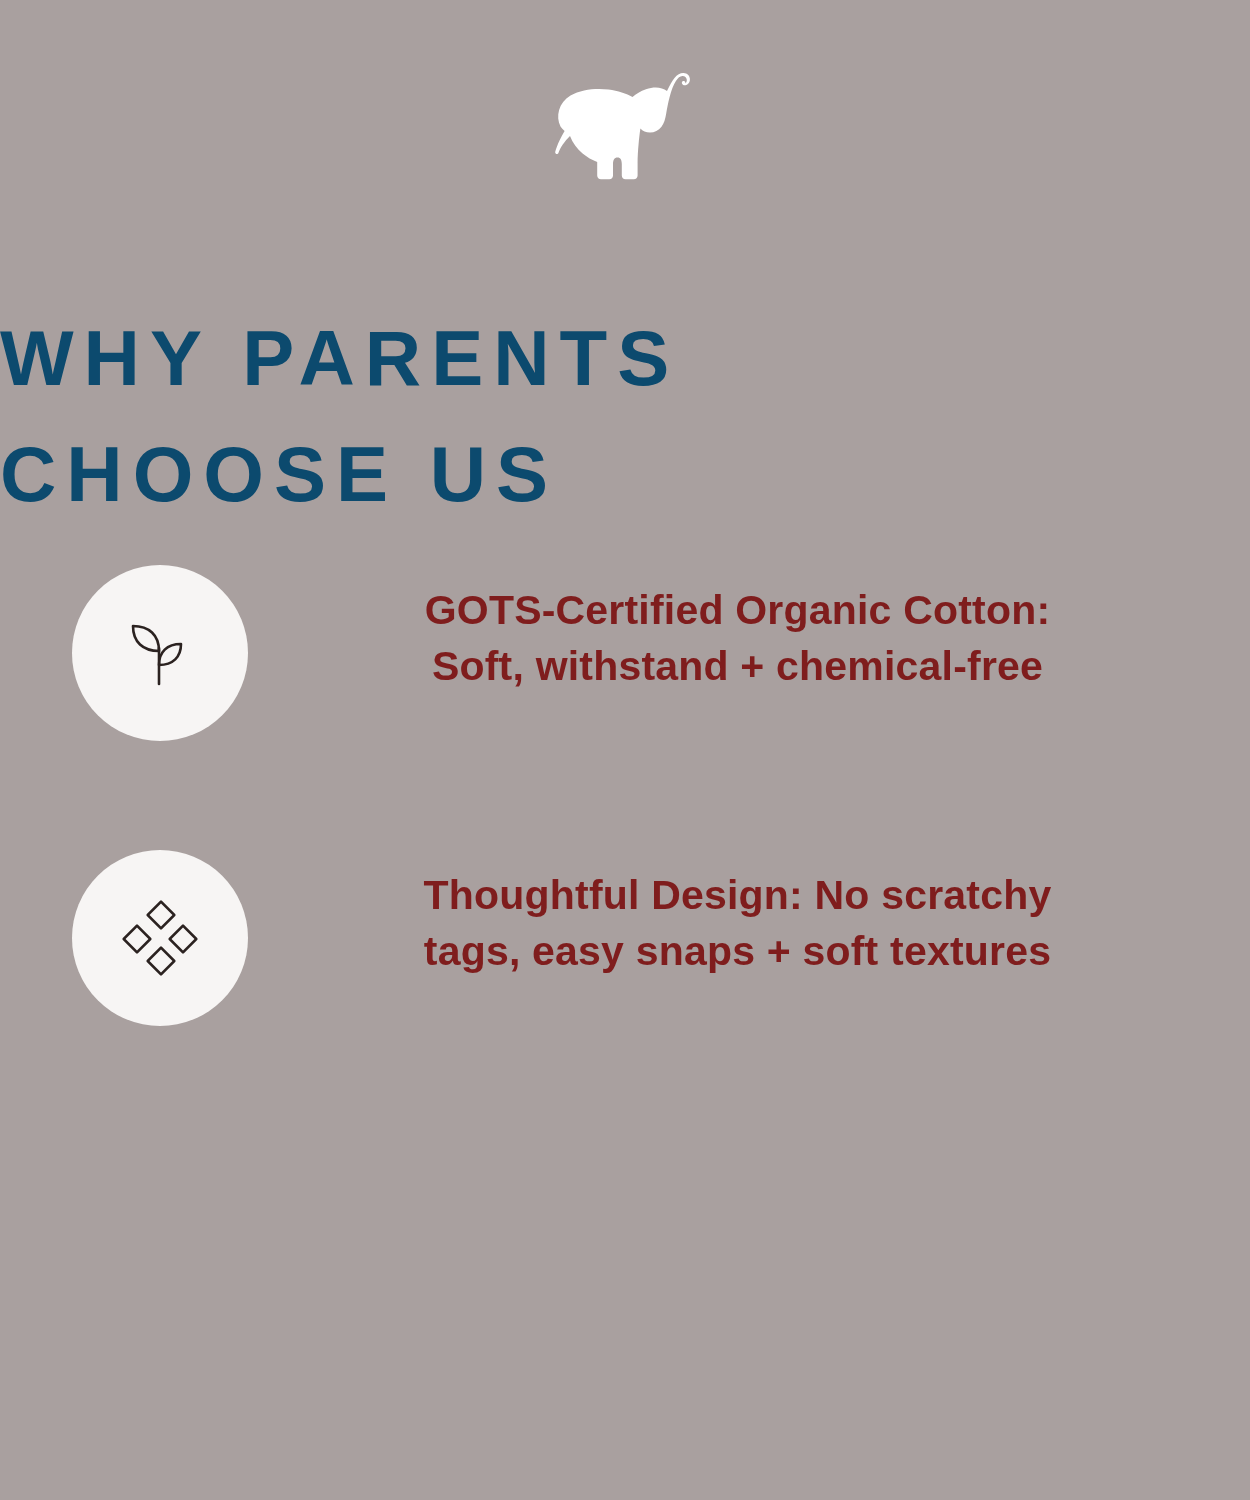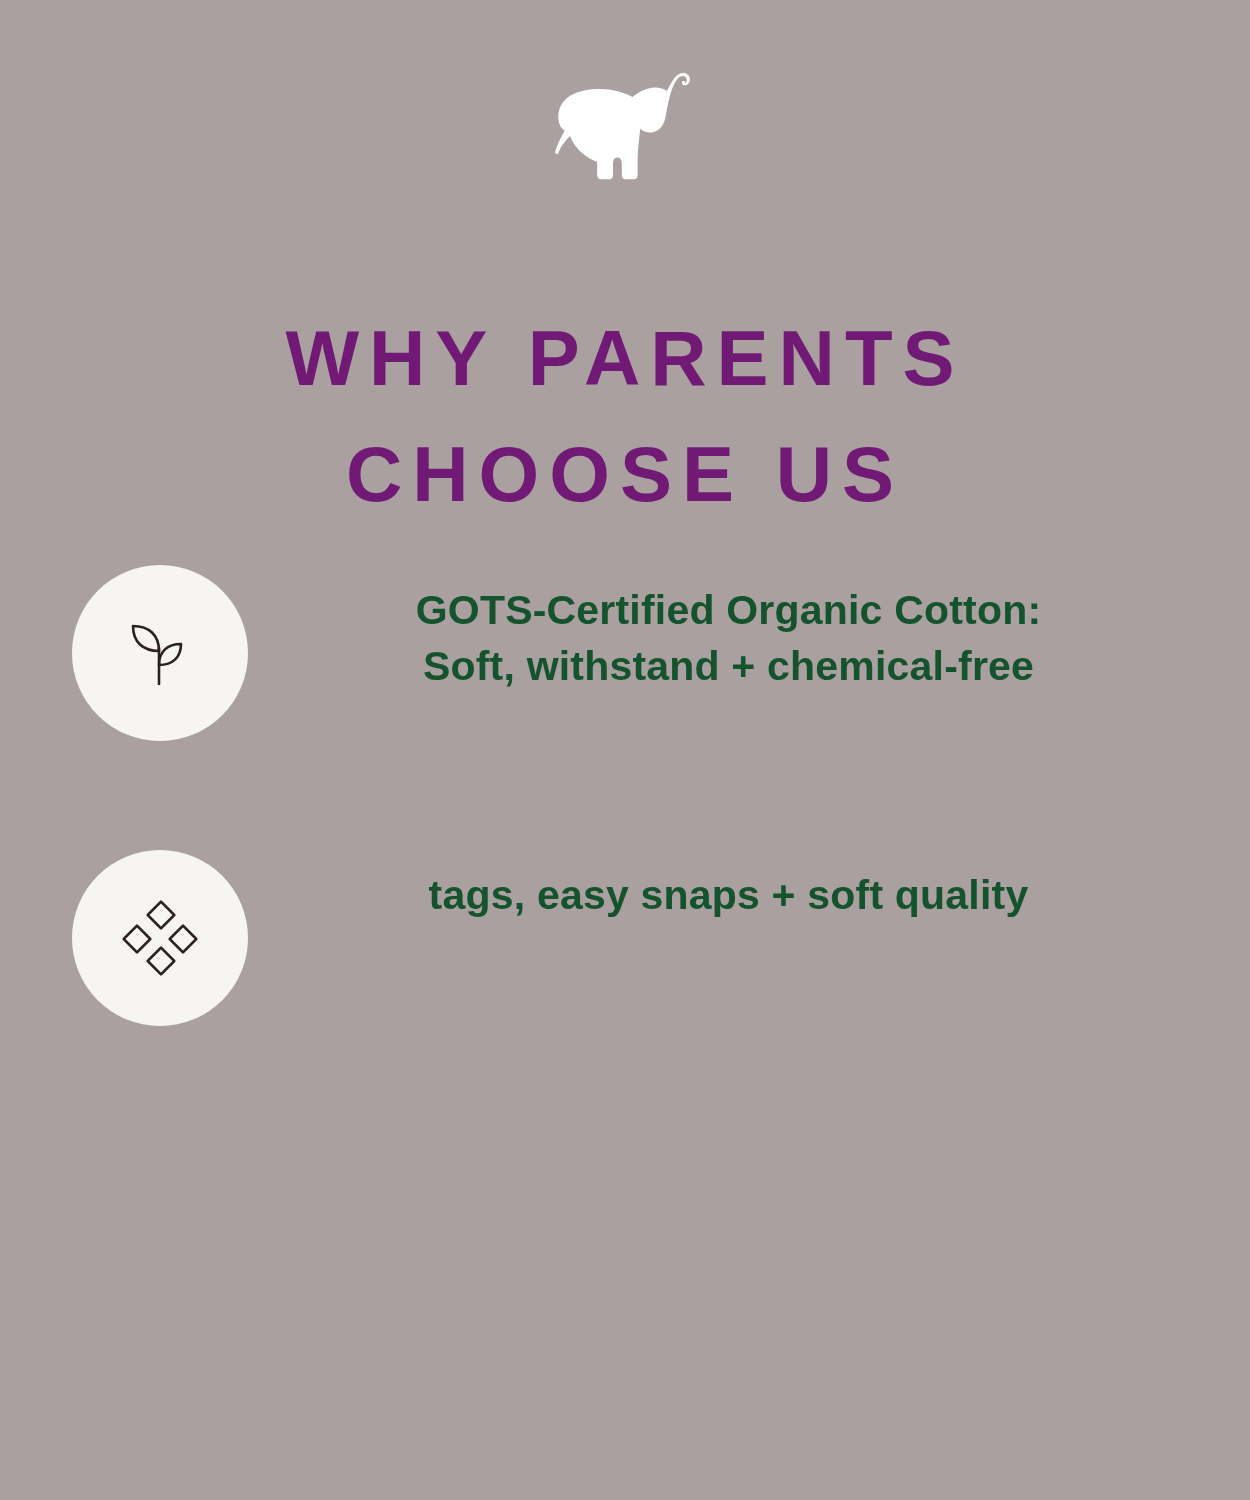--- a/index.html
+++ b/index.html
@@ -35,22 +35,21 @@
   .logo-wrap svg {
     display: block;
   }
 
   
   .heading {
     position: absolute;
     top: 248px;
     left: 0;
     width: 1250px;
-    text-align: center;
-    color: #701a75;
+    color: #0c4a6e;
     font-weight: 700;
     font-size: 78px;
     line-height: 116px;
     letter-spacing: 10px;
     text-transform: uppercase;
     font-family: "Liberation Sans", sans-serif;
   }
   .heading .hline {
     display: block;
     white-space: nowrap;
@@ -79,25 +78,25 @@
     background: #f7f5f4;
     display: flex;
     align-items: center;
     justify-content: center;
   }
   .icon-circle svg {
     display: block;
   }
   .feature-text {
     position: absolute;
-    left: 291px;
+    left: 300px;
     top: 22px;
     width: 875px;
     text-align: center;
-    color: #14532d;
+    color: #7f1d1d;
     font-weight: 700;
     font-size: 41px;
     line-height: 56px;
     letter-spacing: 0.2px;
   }
   .feature-text .tline {
     display: block;
     white-space: nowrap;
   }
 </style>
@@ -190,19 +189,20 @@
             <g fill="none" stroke="#2b2220" stroke-width="2.6" stroke-linejoin="round">
               <rect x="34.6" y="10.6" width="18.8" height="18.8" transform="rotate(45 44 20)"></rect>
               <rect x="10.6" y="34.6" width="18.8" height="18.8" transform="rotate(45 20 44)"></rect>
               <rect x="56.6" y="34.6" width="18.8" height="18.8" transform="rotate(45 66 44)"></rect>
               <rect x="34.6" y="56.6" width="18.8" height="18.8" transform="rotate(45 44 66)"></rect>
             </g>
           </svg>
         </span>
       </div>
       <div class="feature-text">
-        <span class="tline">tags, easy snaps + soft quality</span>
+        <span class="tline">Thoughtful Design: No scratchy</span>
+        <span class="tline">tags, easy snaps + soft textures</span>
       </div>
     </div>
 
 
   </div>
 </div>
 
 </body></html>

